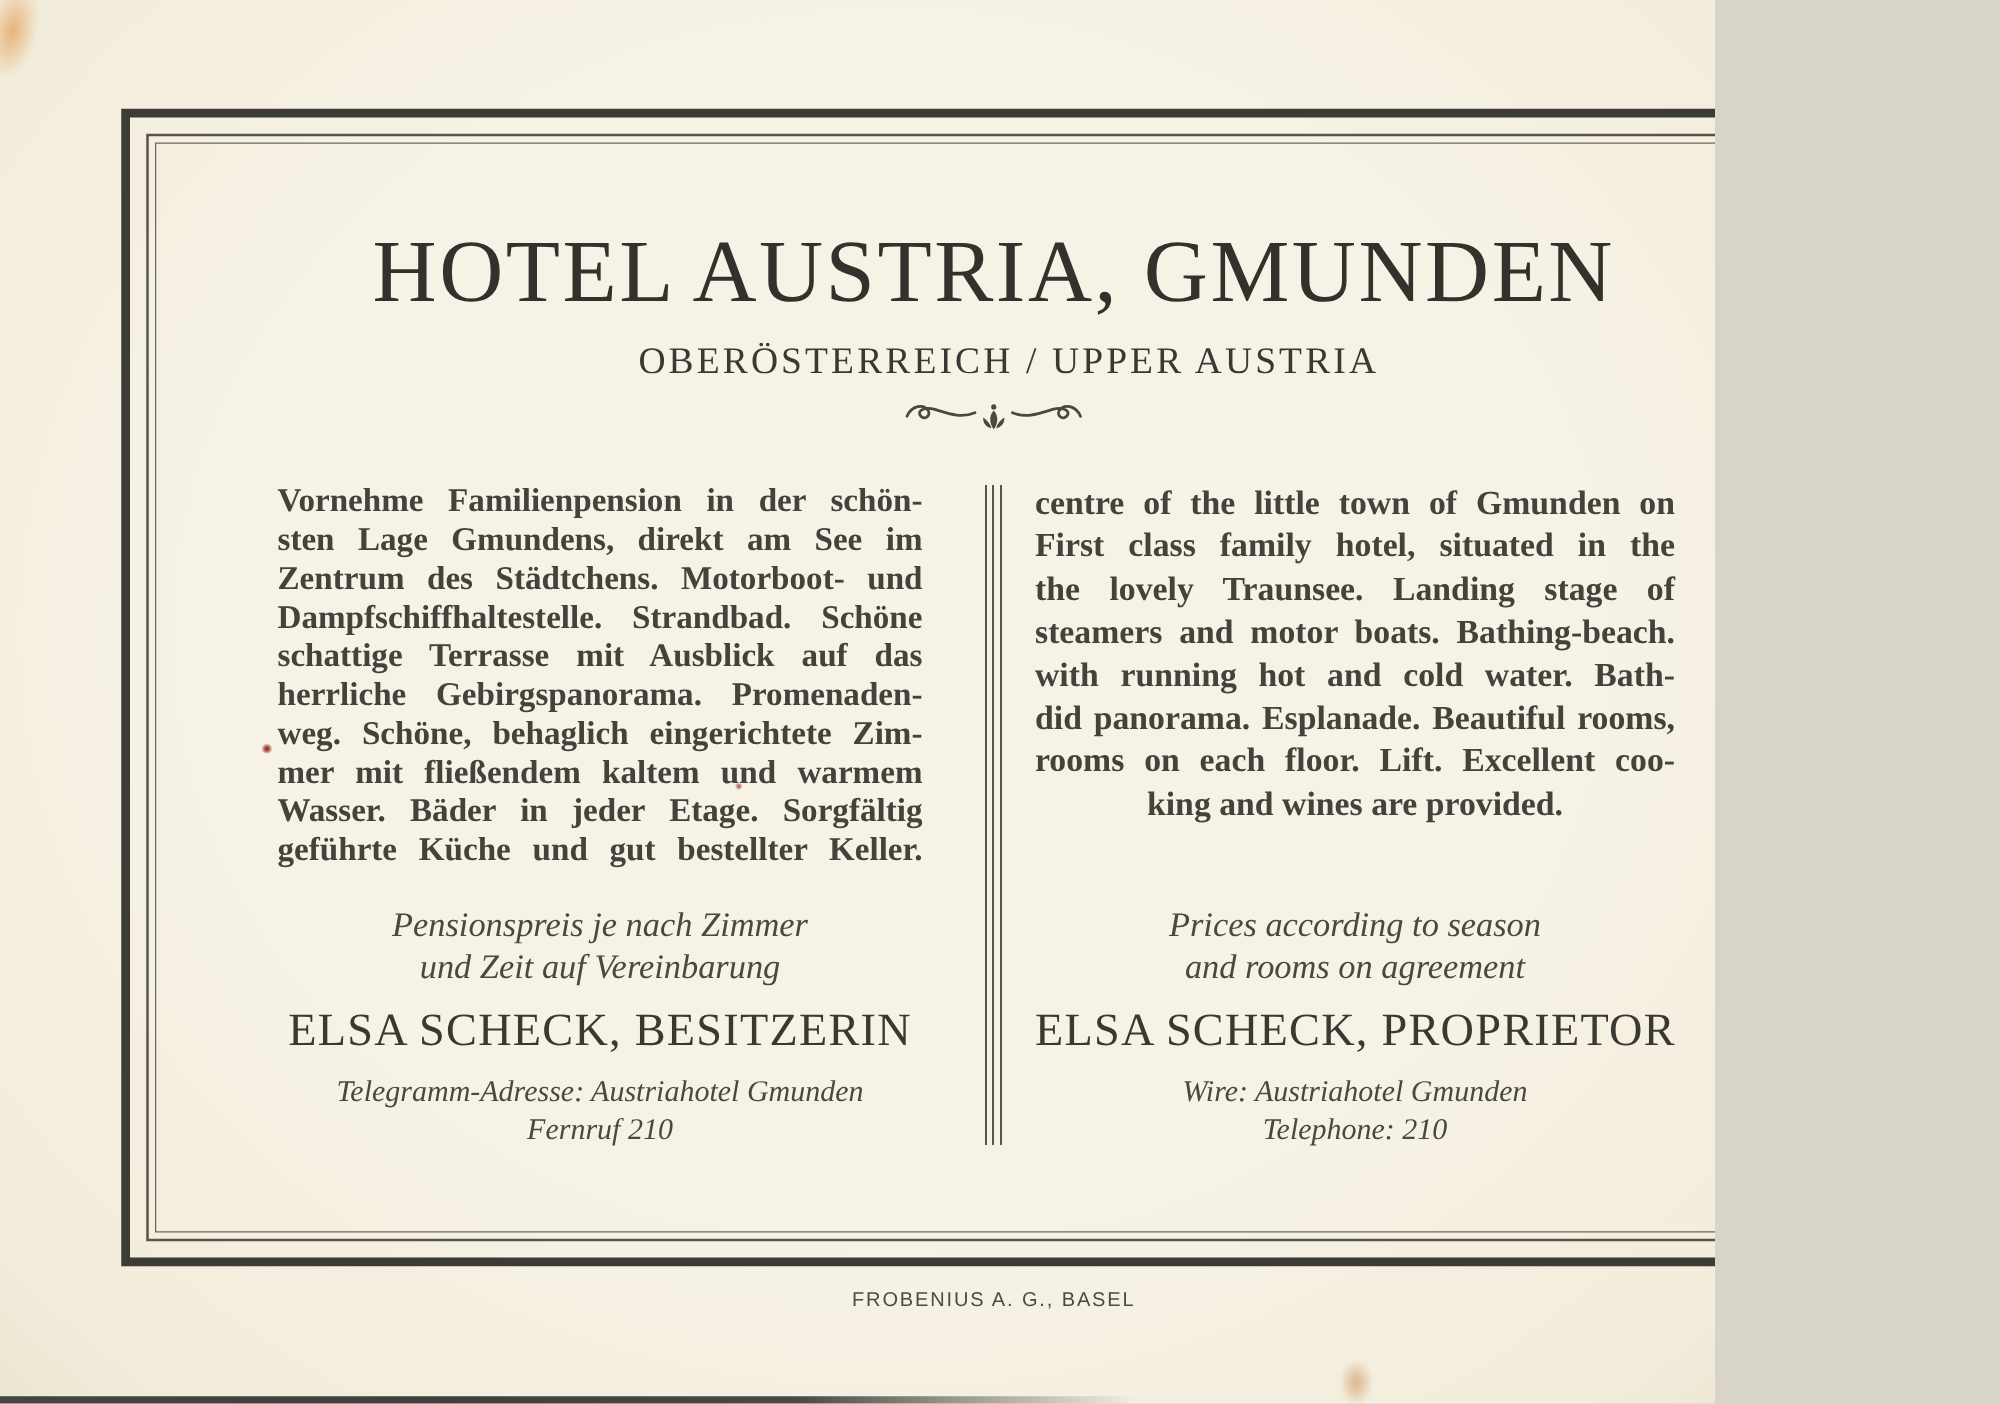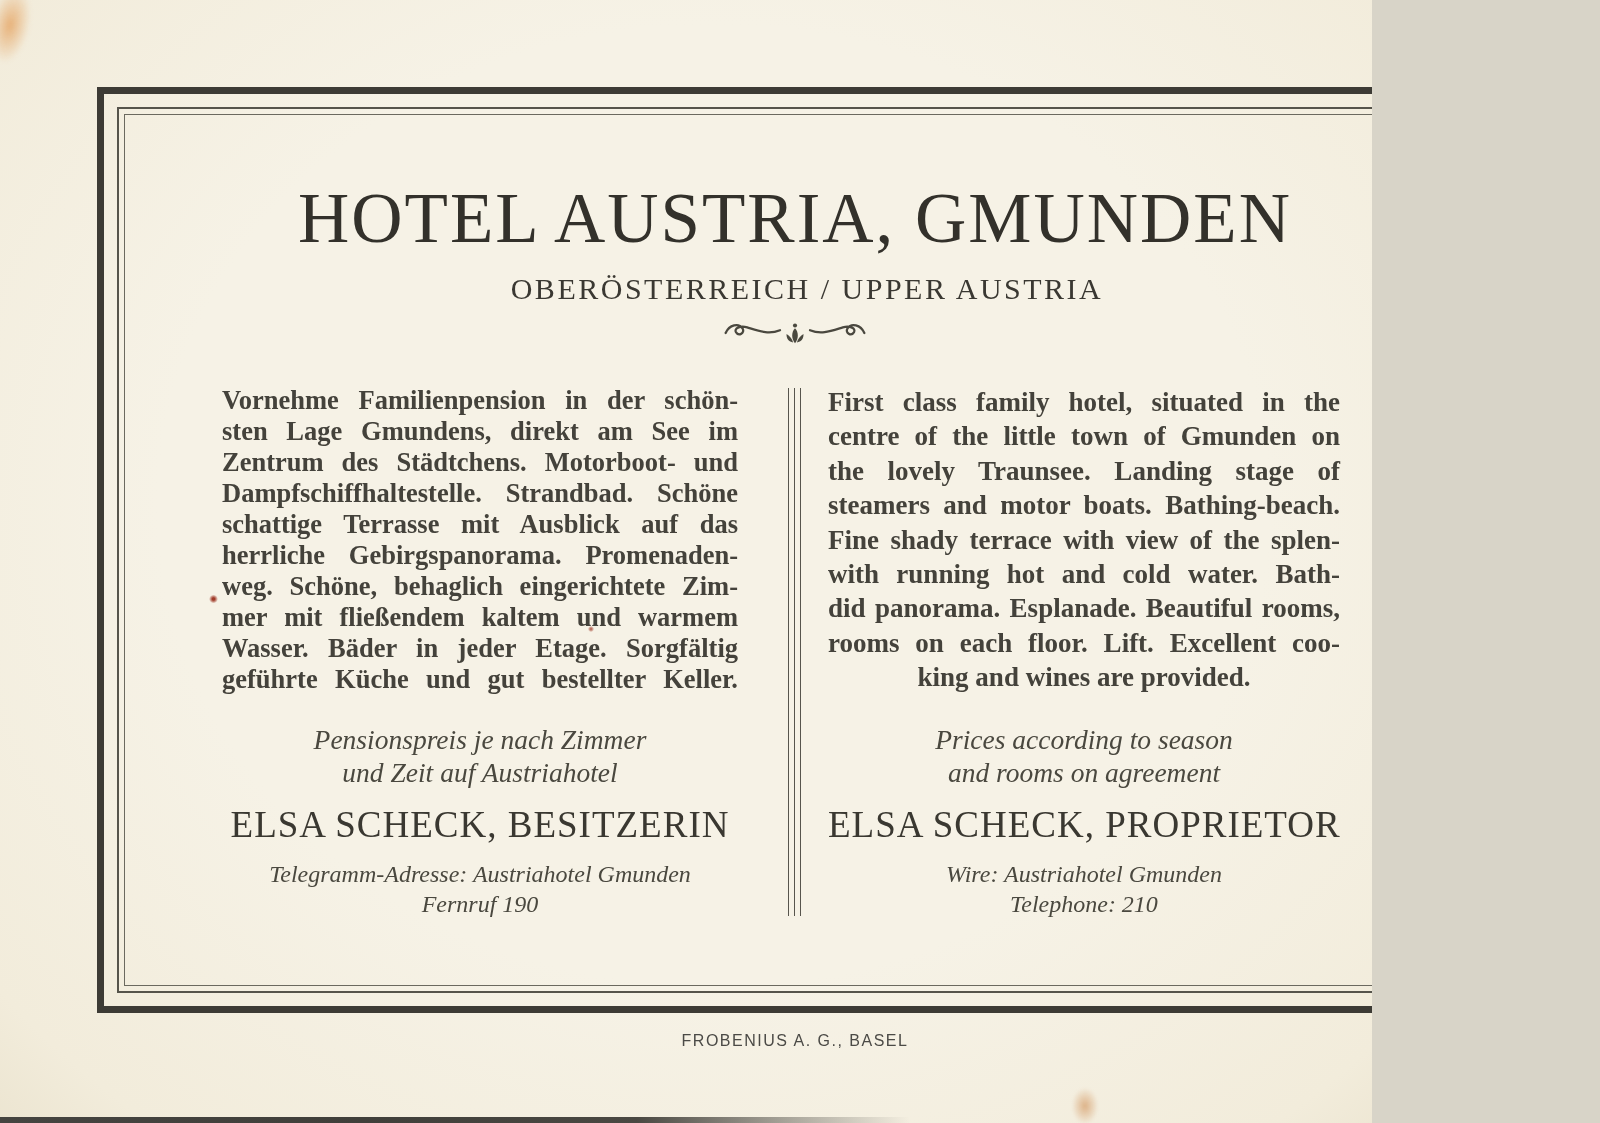--- a/index.html
+++ b/index.html
@@ -174,34 +174,33 @@
       <div class="jline">Dampfschiffhaltestelle. Strandbad. Schöne</div>
       <div class="jline">schattige Terrasse mit Ausblick auf das</div>
       <div class="jline">herrliche Gebirgspanorama. Promenaden-</div>
       <div class="jline">weg. Schöne, behaglich eingerichtete Zim-</div>
       <div class="jline">mer mit fließendem kaltem und warmem</div>
       <div class="jline">Wasser. Bäder in jeder Etage. Sorgfältig</div>
       <div class="jline">geführte Küche und gut bestellter Keller.</div>
     </div>
   <div class="price price-de">
       <div class="iline">Pensionspreis je nach Zimmer</div>
-      <div class="iline">und Zeit auf Austriahotel</div>
+      <div class="iline">und Zeit auf Vereinbarung</div>
     </div>
   <div class="owner owner-de">ELSA SCHECK, BESITZERIN</div>
   <div class="contact contact-de">
       <div class="cline">Telegramm-Adresse: Austriahotel Gmunden</div>
-      <div class="cline">Fernruf 190</div>
+      <div class="cline">Fernruf 210</div>
     </div>
 
   <div class="para para-en">
+      <div class="jline">centre of the little town of Gmunden on</div>
       <div class="jline">First class family hotel, situated in the</div>
-      <div class="jline">centre of the little town of Gmunden on</div>
       <div class="jline">the lovely Traunsee. Landing stage of</div>
       <div class="jline">steamers and motor boats. Bathing-beach.</div>
-      <div class="jline">Fine shady terrace with view of the splen-</div>
       <div class="jline">with running hot and cold water. Bath-</div>
       <div class="jline">did panorama. Esplanade. Beautiful rooms,</div>
       <div class="jline">rooms on each floor. Lift. Excellent coo-</div>
       <div class="jline">king and wines are provided.</div>
     </div>
   <div class="price price-en">
       <div class="iline">Prices according to season</div>
       <div class="iline">and rooms on agreement</div>
     </div>
   <div class="owner owner-en">ELSA SCHECK, PROPRIETOR</div>

